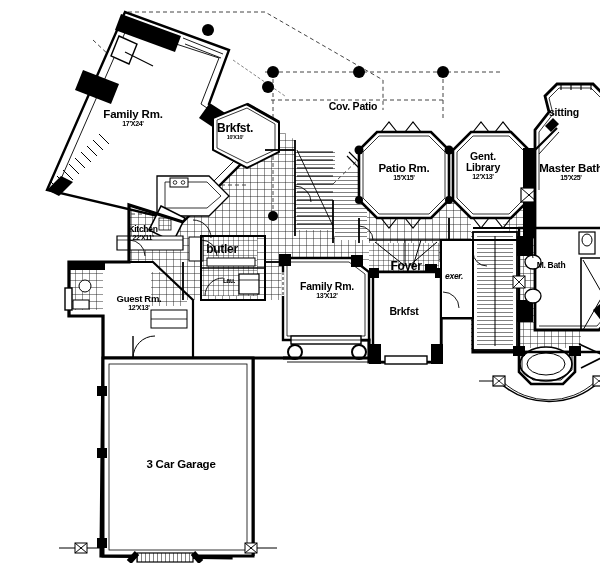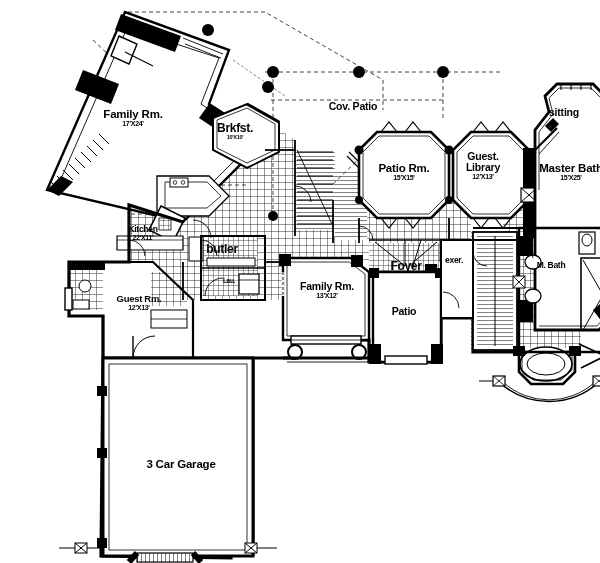--- a/index.html
+++ b/index.html
@@ -432,31 +432,31 @@
     <span class="nm">Cov. Patio</span>
   </div>
   <div class="lbl s11" style="left:294px;top:290px;">
     <span class="nm">Family Rm.</span>
     <span class="dim">13'X12'</span>
   </div>
   <div class="lbl s8" style="left:373px;top:266px;">
     <span class="nm">Foyer</span>
   </div>
   <div class="lbl s11" style="left:371px;top:312px;">
-    <span class="nm">Patio</span>
-  </div>
-  <div class="lbl s9" style="left:421px;top:260px;">
+    <span class="nm">Brkfst</span>
+  </div>
+  <div class="lbl s9" style="left:421px;top:276px;font-style:italic;">
     <span class="nm">exer.</span>
   </div>
   <div class="lbl s12" style="left:371px;top:172px;">
     <span class="nm">Patio Rm.</span>
     <span class="dim">15'X15'</span>
   </div>
   <div class="lbl s11" style="left:450px;top:166px;">
-    <span class="nm">Guest.</span>
+    <span class="nm">Gent.</span>
     <span class="nm">Library</span>
     <span class="dim">12'X13'</span>
   </div>
   <div class="lbl s12" style="left:538px;top:172px;">
     <span class="nm">Master Bath</span>
     <span class="dim">15'X25'</span>
   </div>
   <div class="lbl s11" style="left:531px;top:113px;">
     <span class="nm">sitting</span>
   </div>

